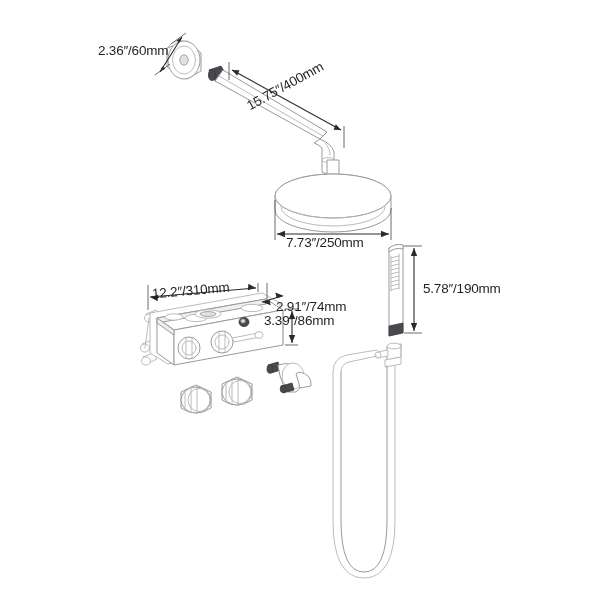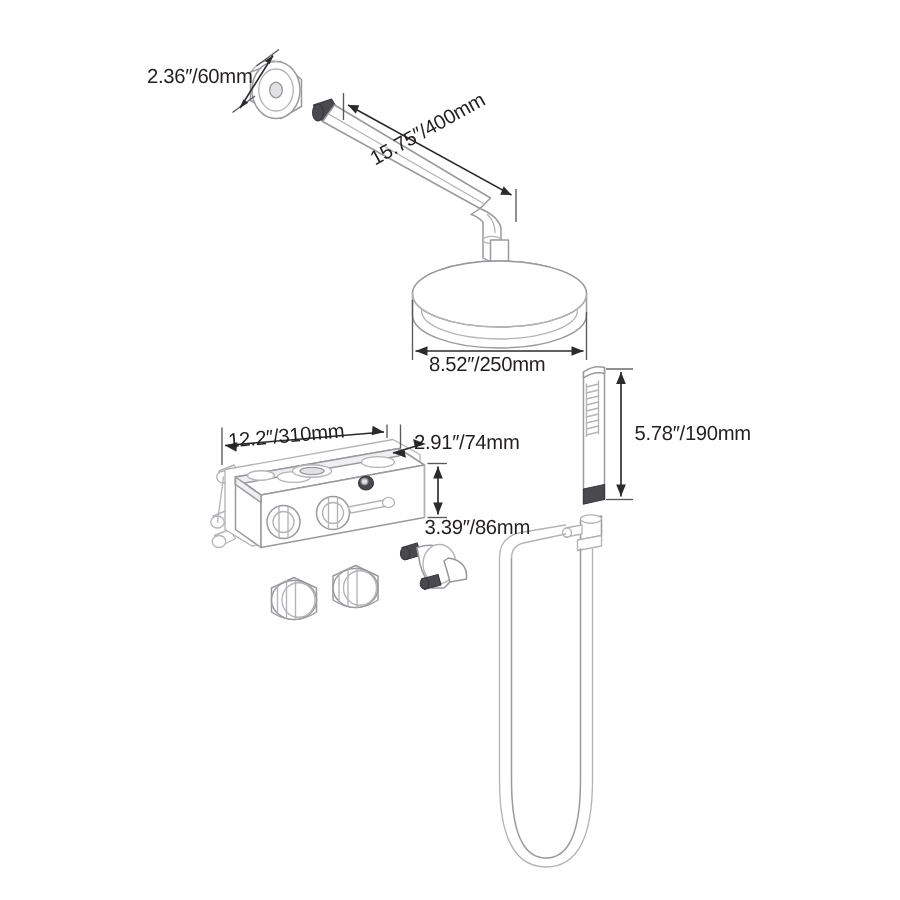--- a/index.html
+++ b/index.html
@@ -304,23 +304,23 @@
       <path class="part-line-soft" d="M341,372 Q341,364 349,362 L377,356"></path>
       <path class="part-line-soft" d="M333,372 Q333,358 347,355 L377,350"></path>
     </g>
 
   </svg>
 
   <div class="dim-label" id="label-flange" style="left:98px; top:44px;">2.36″/60mm</div>
 
   <div class="dim-label" id="label-arm-length" style="left:248px; top:100px; transform: rotate(-29deg);">15.75″/400mm</div>
 
-  <div class="dim-label" id="label-head" style="left:286px; top:236px;">8.52″/250mm</div>
+  <div class="dim-label" id="label-head" style="left:286px; top:236px;">7.73″/250mm</div>
 
   <div class="dim-label" id="label-valve-width" style="left:152px; top:284px; transform: rotate(-5deg);">12.2″/310mm</div>
 
-  <div class="dim-label" id="label-valve-depth" style="left:276px; top:288px;">2.91″/74mm</div>
-
-  <div class="dim-label" id="label-valve-height" style="left:283px; top:314px;margin-top:31px;">3.39″/86mm</div>
+  <div class="dim-label" id="label-valve-depth" style="left:276px; top:300px;">2.91″/74mm</div>
+
+  <div class="dim-label" id="label-valve-height" style="left:264px; top:314px;">3.39″/86mm</div>
 
   <div class="dim-label" id="label-handheld" style="left:423px; top:282px;">5.78″/190mm</div>
 
 </div>
 
 </body></html>

